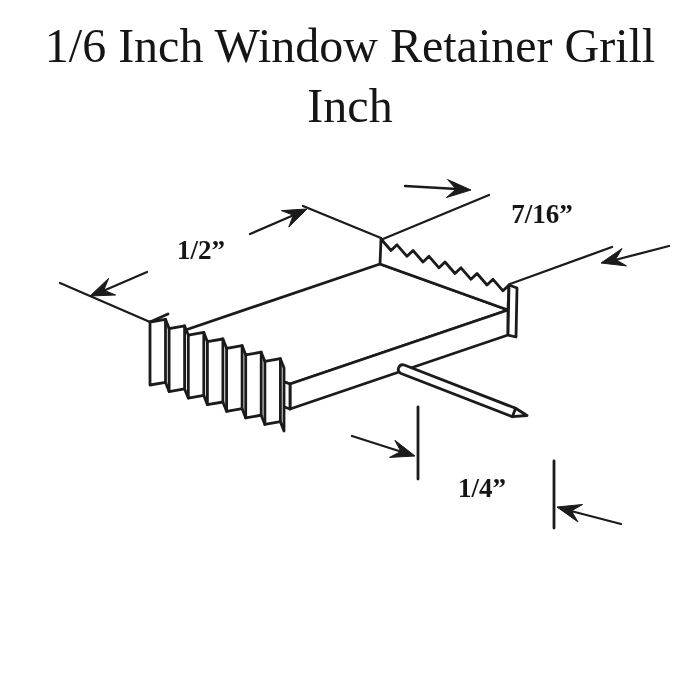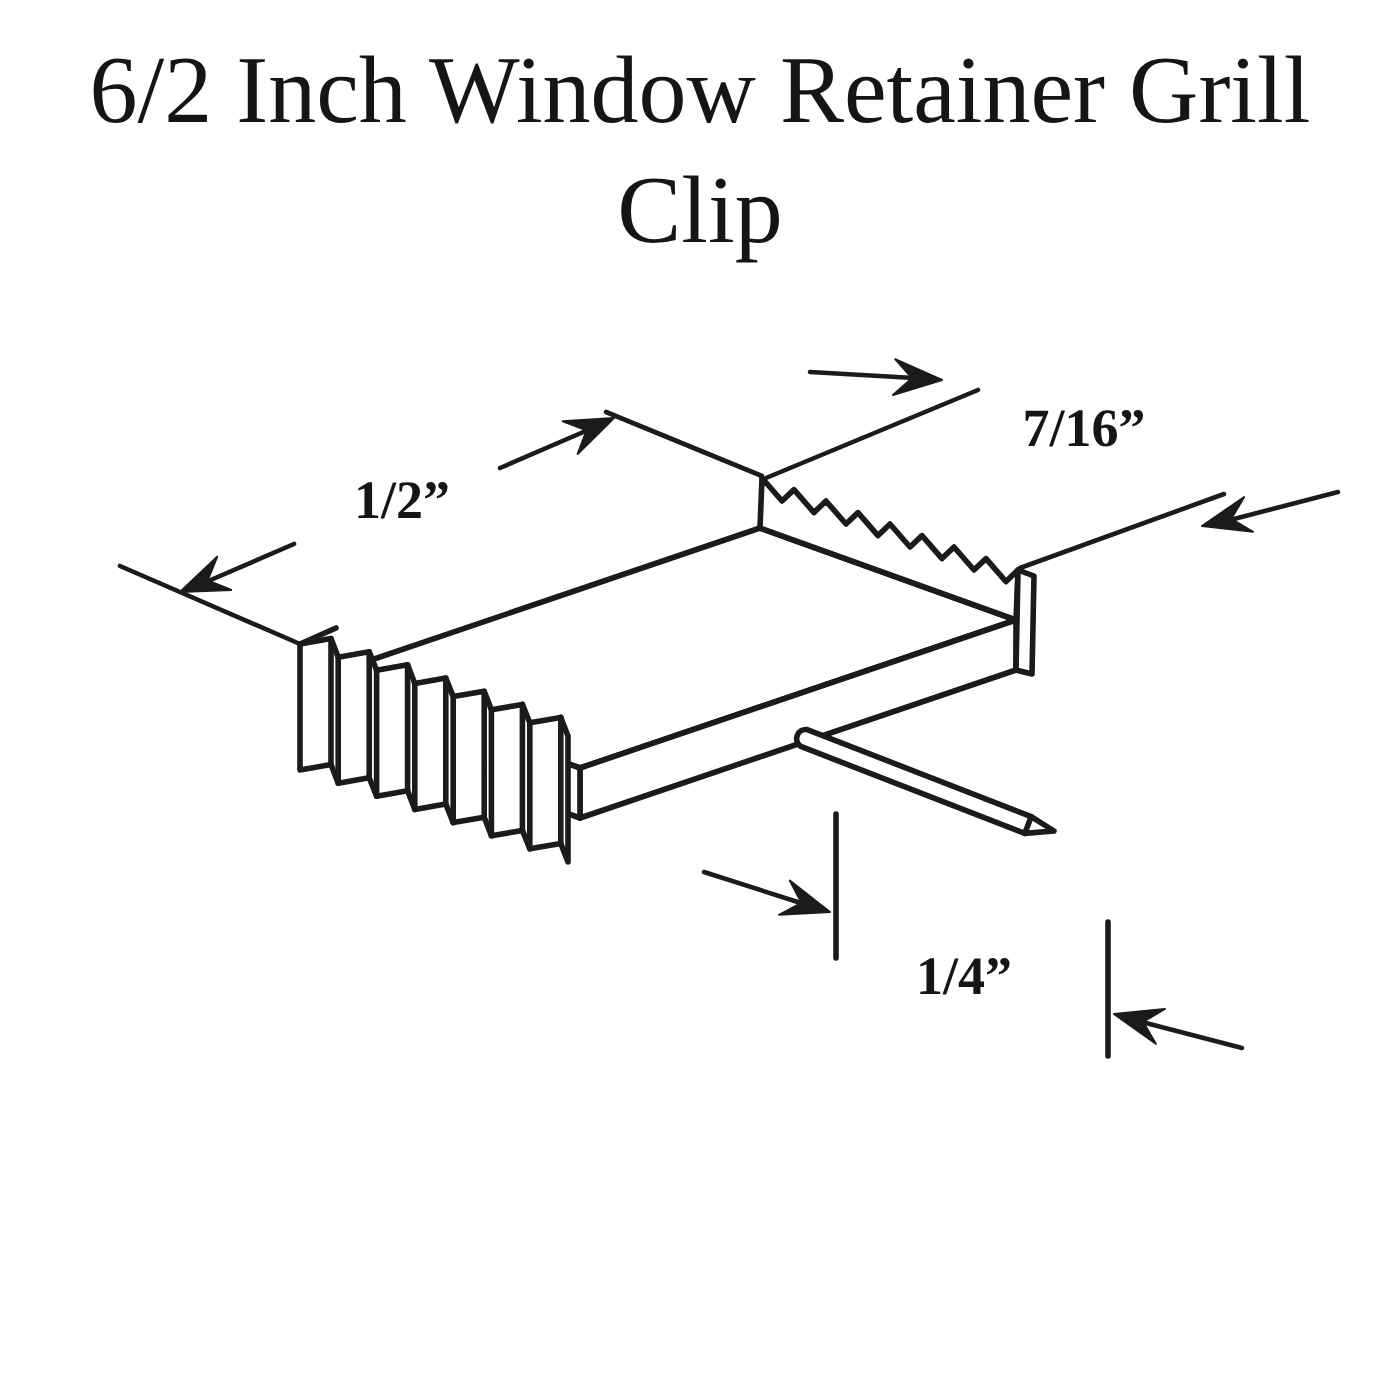--- a/index.html
+++ b/index.html
@@ -65,22 +65,22 @@
     font-weight: 700;
     text-anchor: middle;
   }
 </style>
 </head>
 <body>
 
 <div class="canvas">
 
   <div class="title">
-    <div>6/2 Inch Window Retainer Grill</div>
-    <div>Clip</div>
+    <div>1/6 Inch Window Retainer Grill</div>
+    <div>Inch</div>
   </div>
 
   <svg class="drawing" width="700" height="700" viewBox="0 0 700 700">
 
     <g>
 
       <path class="outline" d="M380,264 L508,310 L290,384 L162,338 Z"></path>
 
       <path class="outline" d="M508,310 L508,335 L290,409 L290,384 Z"></path>
 

